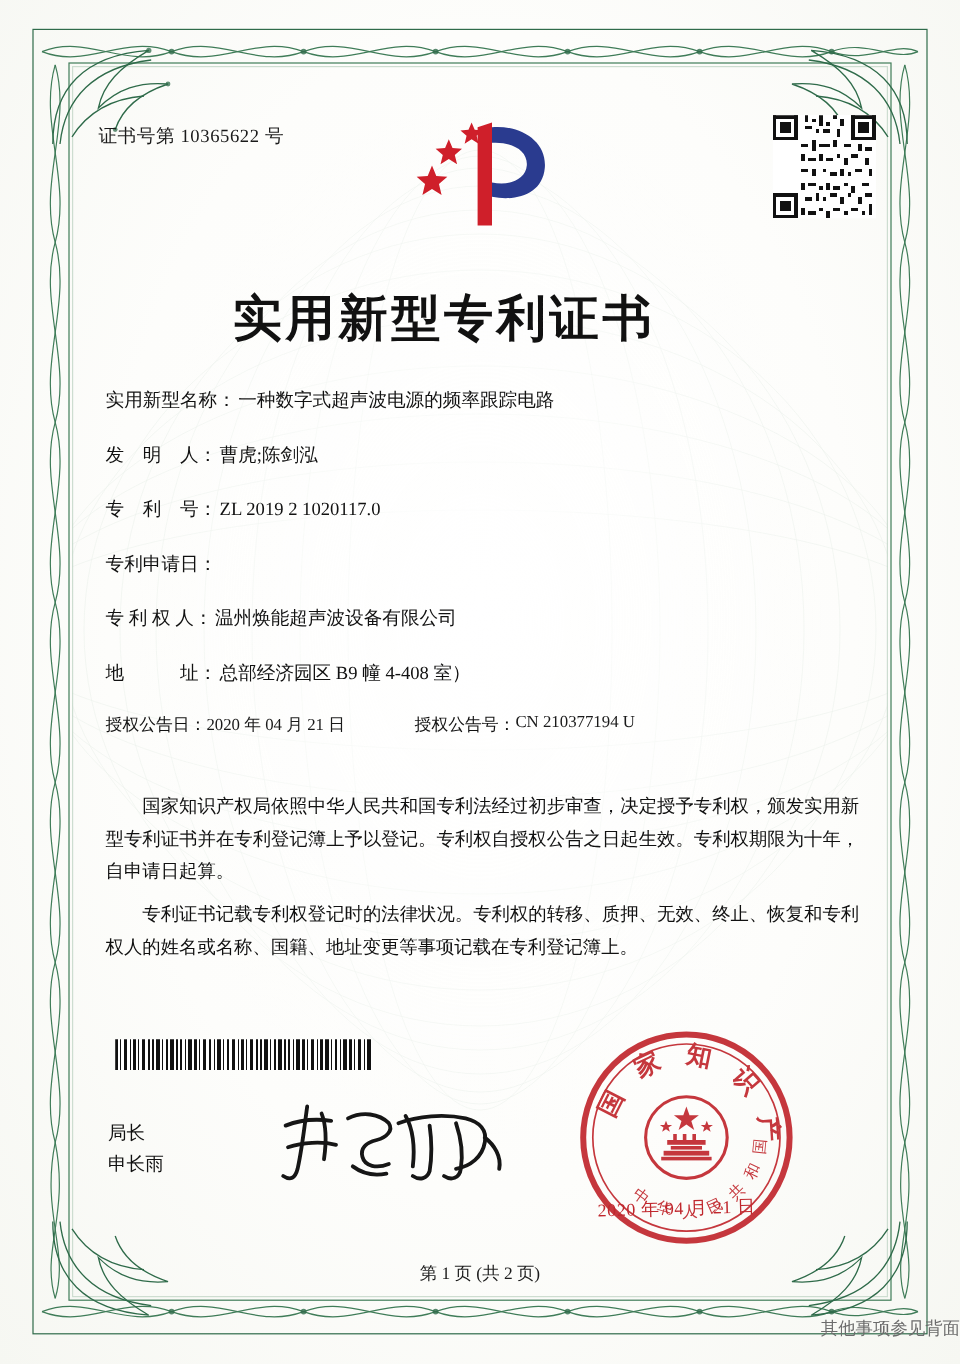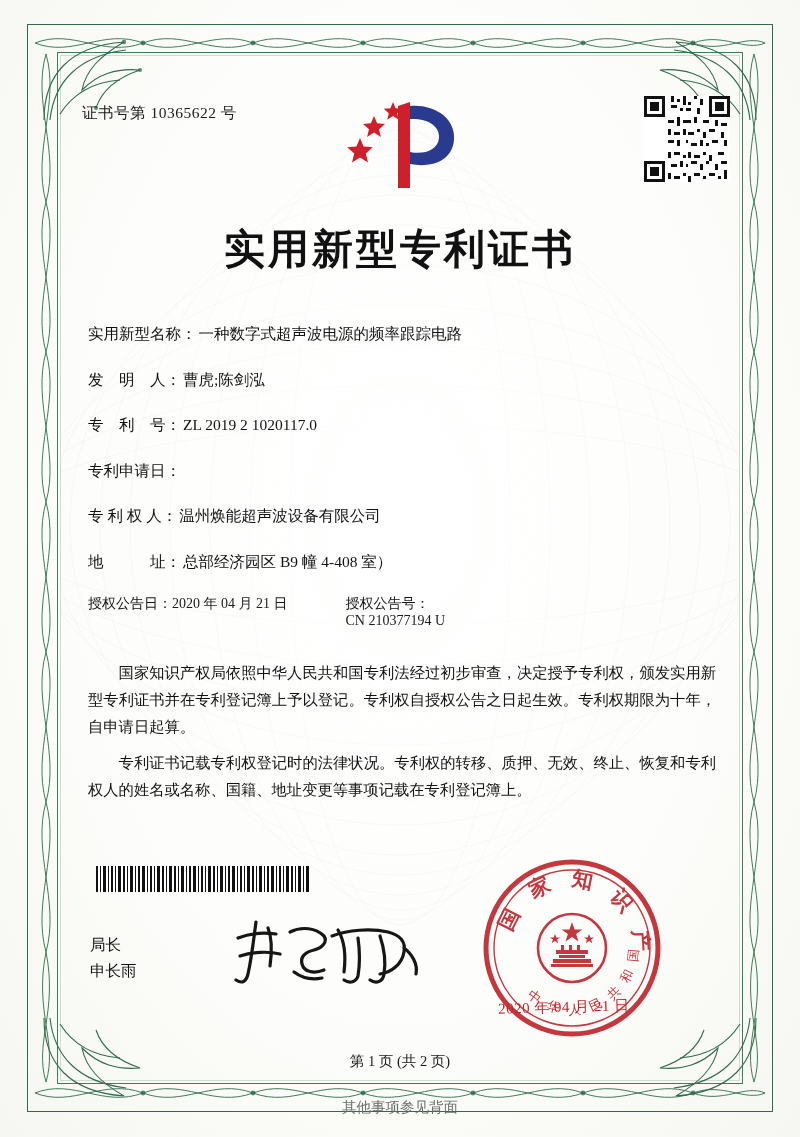--- a/index.html
+++ b/index.html
@@ -82,22 +82,22 @@
   .qr {
     position: absolute;
     left: 644px; top: 96px;
     width: 86px; height: 86px;
     background: #ffffff;
   }
 
   
   .doc-title {
     position: absolute;
-    left: 0; top: 222px;
-    width: 800px;
+    left: 0; top: 238px;
+    width: 740px;
     text-align: center;
     font-size: 41px;
     font-weight: bold;
     letter-spacing: 3px;
     color: #111;
     font-family: "DejaVu Serif", "Liberation Serif", serif;
   }
 
   
   .fields {
@@ -128,21 +128,20 @@
   }
   .inline-pair {
     display: flex;
     align-items: flex-start;
     font-size: 14px;
     margin-bottom: 21.5px;
   }
   .inline-pair .seg2 {
     margin-left: 58px;
     display: flex;
-    flex-direction: column;
   }
 
   
   .paragraphs {
     position: absolute;
     left: 88px; top: 660px;
     width: 628px;
     font-size: 15.3px;
     line-height: 1.75;
     text-align: justify;
@@ -194,21 +193,21 @@
     left: 0; top: 1052px;
     width: 800px;
     text-align: center;
     font-size: 14.5px;
     color: #1a1a1a;
   }
   .footer-note {
     position: absolute;
     left: 0; top: 1098px;
     width: 800px;
-    text-align: center;
+    text-align: right;
     font-size: 14.5px;
     color: #6c6c6c;
   }
 </style>
 </head>
 <body>
 
 <div class="certificate">
 
   <div class="border-outer"></div>

